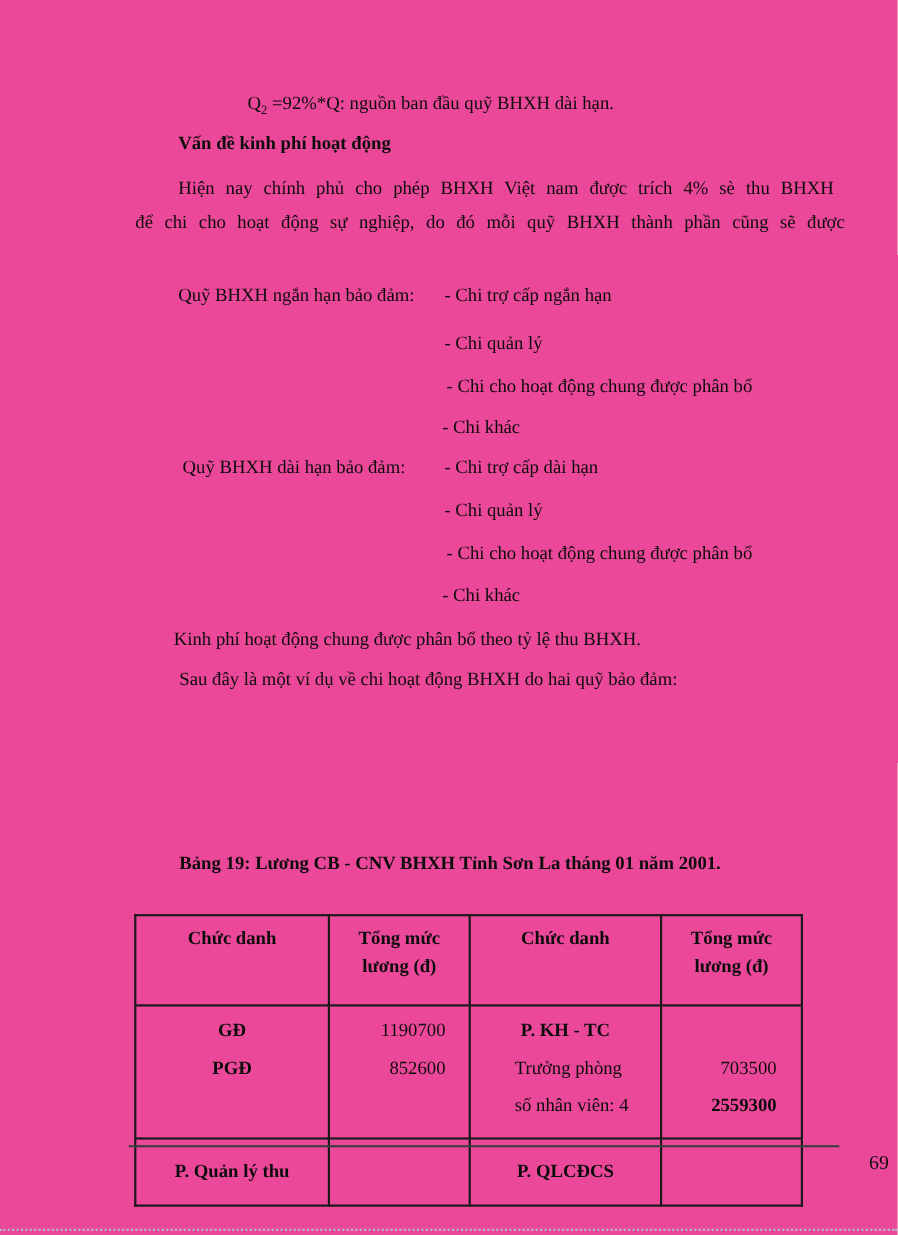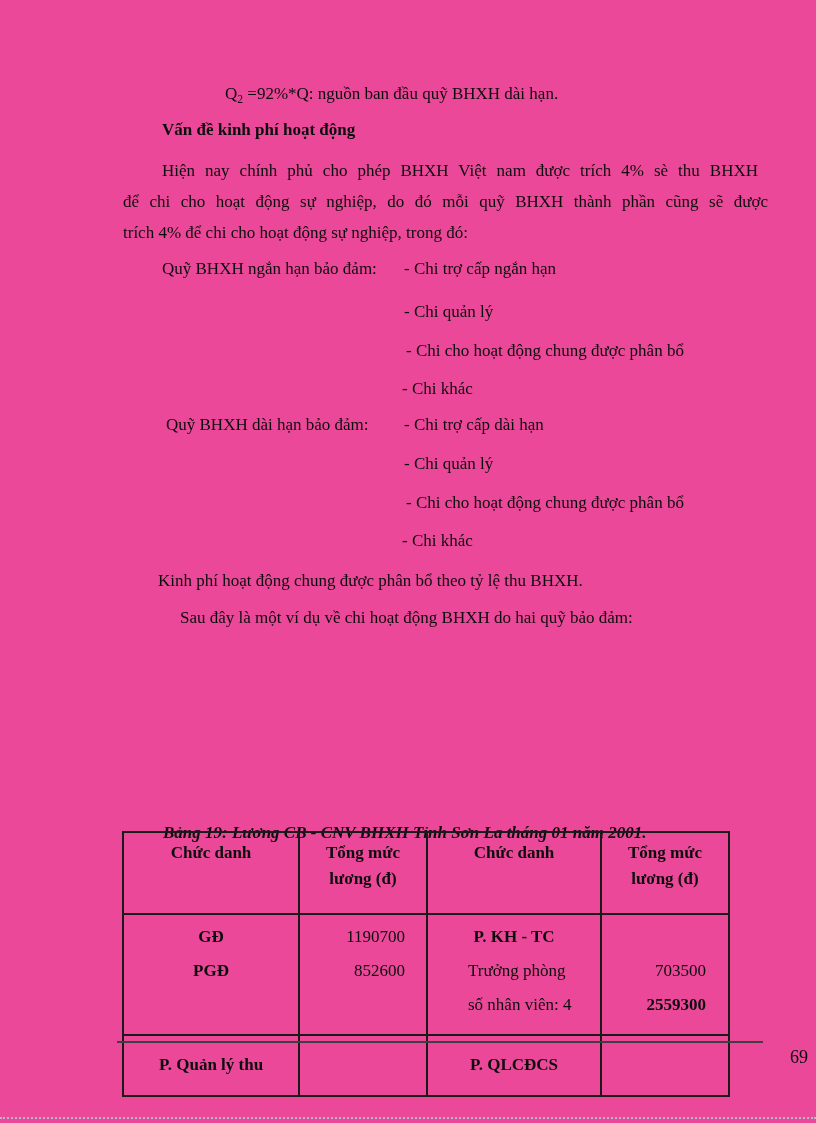--- a/index.html
+++ b/index.html
@@ -52,38 +52,37 @@
 <body>
 
 <div class="page">
 
   <div class="t" style="left:225px;top:83px;"><span>Q</span><sub>2</sub><span> =92%*Q: nguồn ban đầu quỹ BHXH  dài hạn.</span></div>
 
   <div class="t b" style="left:162px;top:119px;">Vấn đề kinh phí hoạt động</div>
 
   <div class="jline" style="left:162px;top:160px;width:596px;">Hiện nay chính phủ cho phép BHXH Việt nam được trích 4% sè thu BHXH</div>
   <div class="jline" style="left:123px;top:191px;width:645px;">để chi cho hoạt động sự nghiệp, do đó mỗi quỹ BHXH thành phần cũng sẽ được</div>
-  <div class="t" style="left:123px;top:222px;">trích 4% để chi cho hoạt động sự nghiệp, trong đó:</div>
 
   <div class="t" style="left:162px;top:258px;">Quỹ BHXH ngắn hạn bảo đảm:</div>
   <div class="t" style="left:404px;top:258px;">- Chi trợ cấp ngắn hạn</div>
   <div class="t" style="left:404px;top:301px;">- Chi quản lý</div>
   <div class="t" style="left:406px;top:340px;">- Chi cho hoạt động chung được phân bổ</div>
   <div class="t" style="left:402px;top:378px;">- Chi khác</div>
 
   <div class="t" style="left:166px;top:414px;">Quỹ BHXH dài hạn bảo đảm:</div>
   <div class="t" style="left:404px;top:414px;">- Chi trợ cấp dài hạn</div>
   <div class="t" style="left:404px;top:453px;">- Chi quản lý</div>
   <div class="t" style="left:406px;top:492px;">- Chi cho hoạt động chung được phân bổ</div>
   <div class="t" style="left:402px;top:530px;">- Chi khác</div>
 
   <div class="t" style="left:158px;top:570px;">Kinh phí hoạt động chung được phân bổ theo tỷ lệ thu BHXH.</div>
-  <div class="t" style="left:180px;top:607px;">Sau đây là một ví dụ về chi hoạt động BHXH  do hai quỹ bảo đảm:</div>
+  <div class="t" style="left:163px;top:607px;">Sau đây là một ví dụ về chi hoạt động BHXH  do hai quỹ bảo đảm:</div>
 
-  <div class="t b" style="left:163px;top:822px;font-style:italic;">Bảng 19: Lương CB -  CNV BHXH  Tỉnh Sơn La tháng 01 năm 2001.</div>
+  <div class="t b" style="left:163px;top:774px;">Bảng 19: Lương CB -  CNV BHXH  Tỉnh Sơn La tháng 01 năm 2001.</div>
 
   <table class="salary">
     <colgroup>
         <col class="c1">
         <col class="c2">
         <col class="c3">
         <col class="c4">
       </colgroup>
     <tbody>
         <tr class="hdr">

